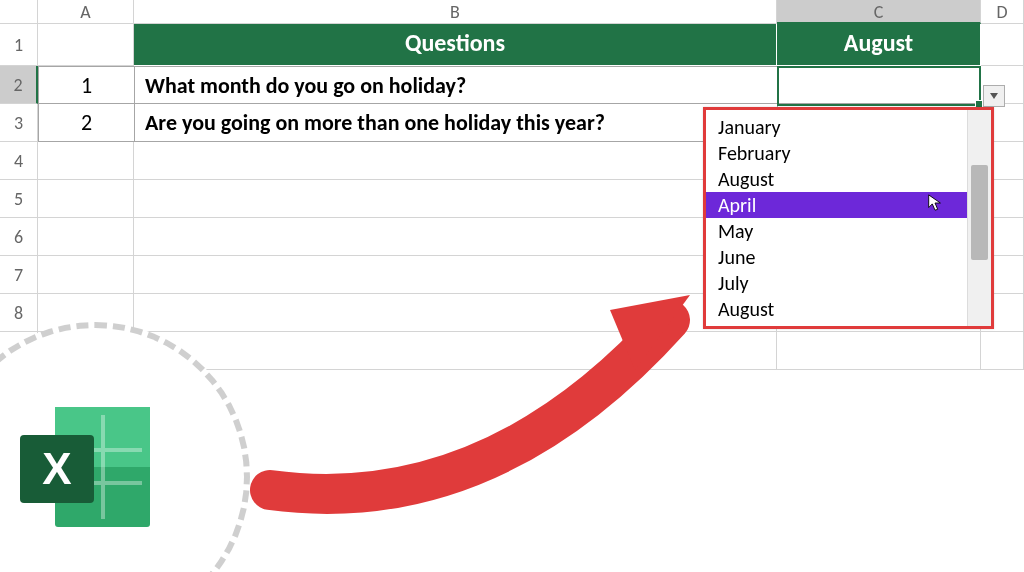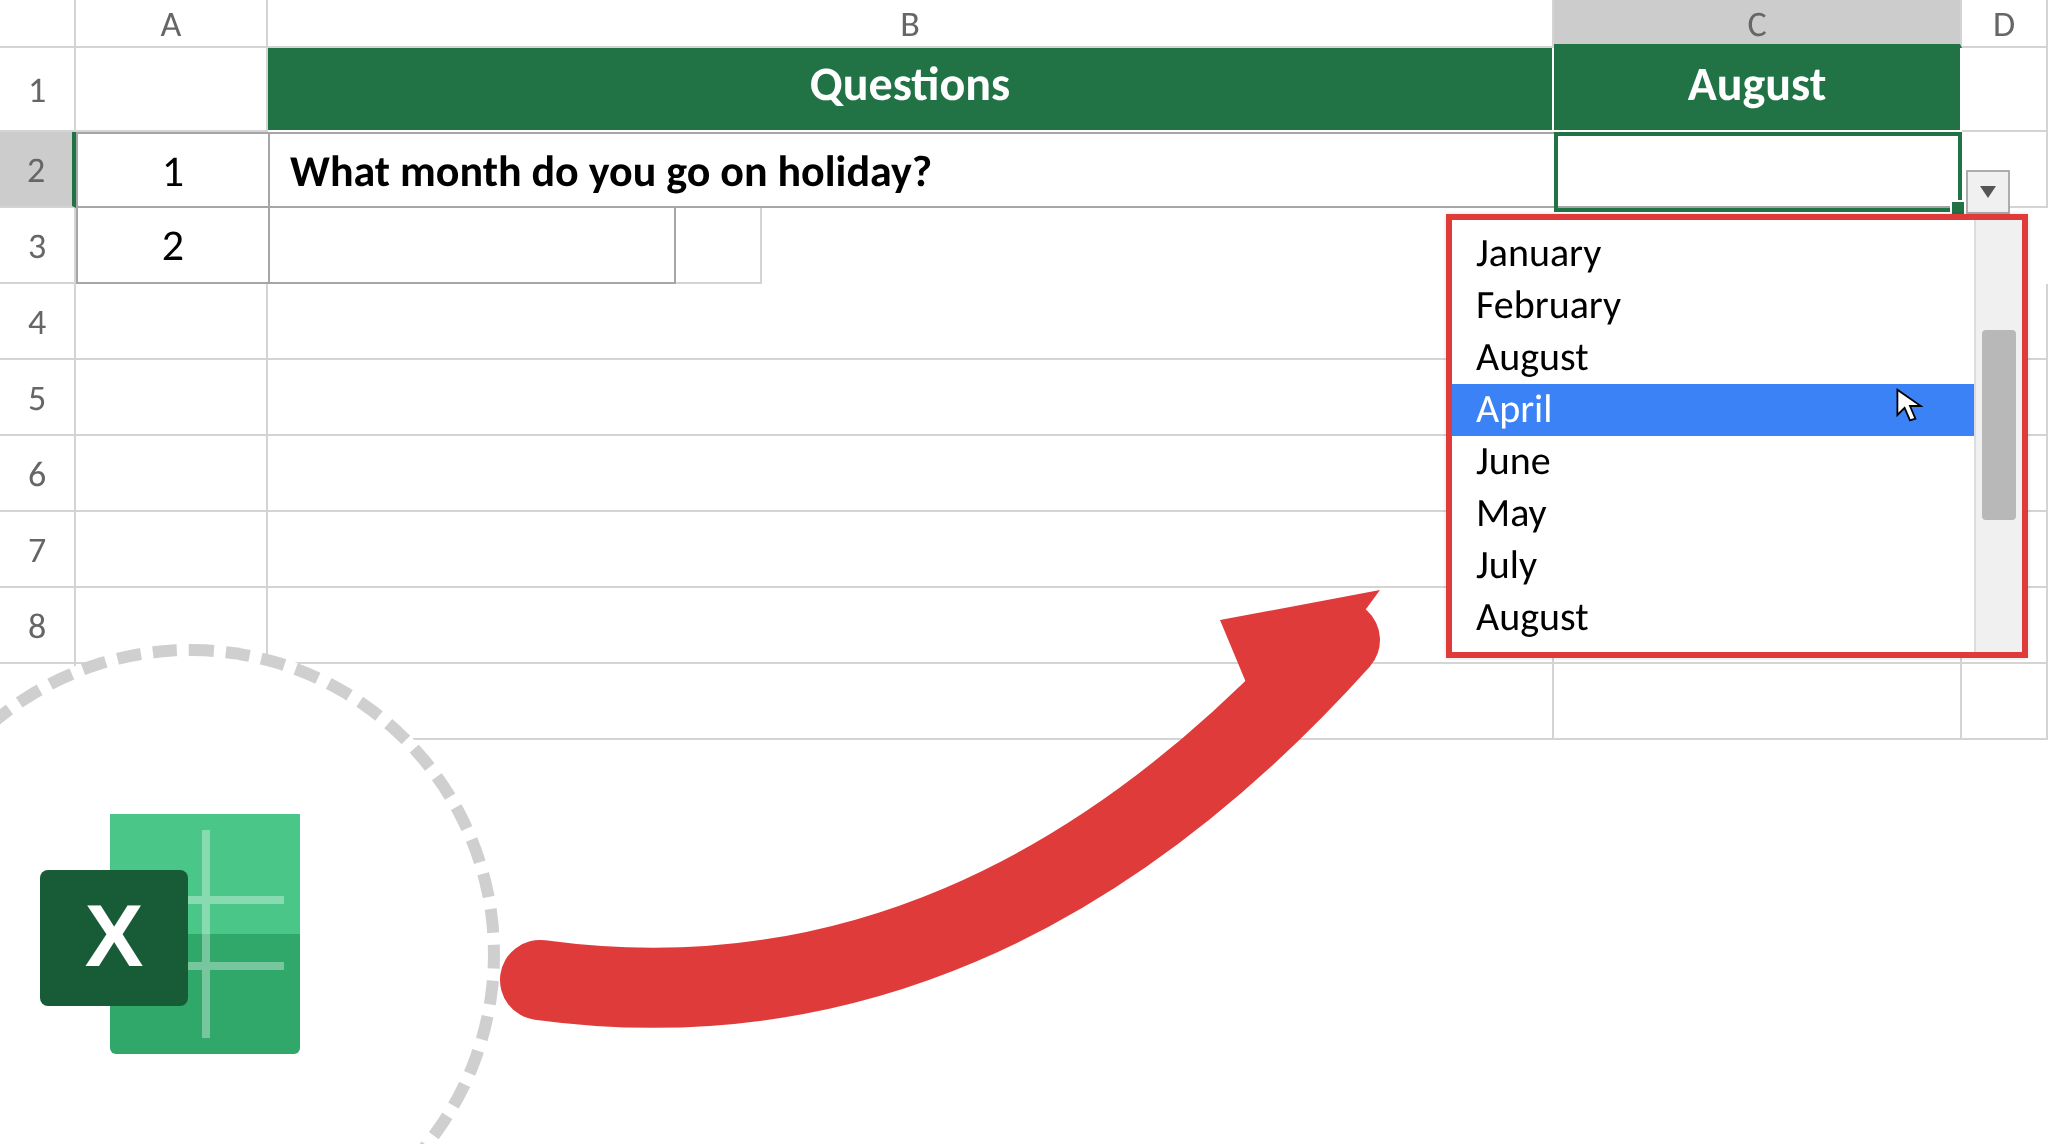--- a/index.html
+++ b/index.html
@@ -131,21 +131,21 @@
     .dd-arrow::after{
       content:'';
       border-left:4px solid transparent;
       border-right:4px solid transparent;
       border-top:6px solid #555;
     }
     
     
     .dropdown {
       position: absolute;
-      left: 723px;
+      left: 703px;
       top: 107px;
       width: 291px;
       background: #fff;
       border: 3px solid #e03b3b;
       box-shadow: 0 0 2px rgba(0,0,0,0.15);
       z-index: 5;
       display: flex;
     }
     .dropdown ul {
       list-style: none;
@@ -153,21 +153,21 @@
       padding: 4px 0;
     }
     .dropdown li {
       font-size: 20px;
       line-height: 26px;
       padding: 0 12px;
       color: #000;
       cursor: default;
     }
     .dropdown li.highlight {
-      background: #3b82f6;
+      background: #6d28d9;
       color: #fff;
       position: relative;
     }
     .cursor-arrow {
       position: absolute;
       right: 24px;
       top: 2px;
       width: 16px;
       height: 18px;
     }
@@ -266,20 +266,21 @@
     <div class="row-header sel-strong">2</div>
     <div class="cell cellA">1</div>
     <div class="cell cellB">What month do you go on holiday?</div>
     <div class="cell cellC"></div>
     <div class="cell cellD"></div>
   </div>
 
   <div class="grid-row data-row data-row2">
     <div class="row-header">3</div>
     <div class="cell cellA">2</div>
+    <div class="cell cellB">Are you going on more than one holiday this year?</div>
     <div class="cell cellC"></div>
     <div class="cell cellD"></div>
   </div>
 
   <div class="grid-row">
     <div class="row-header">4</div>
     <div class="cell cellA"></div>
       <div class="cell cellB"></div>
       <div class="cell cellC"></div>
       <div class="cell cellD"></div>
@@ -330,22 +331,22 @@
     <ul>
       <li>January</li>
       <li>February</li>
       <li>August</li>
       <li class="highlight">
         <span>April</span>
         <svg class="cursor-arrow" viewBox="0 0 16 20">
             <path d="M1 1 L1 15 L5 11 L8 18 L11 17 L8 10 L14 10 Z" fill="#fff" stroke="#000" stroke-width="1"></path>
           </svg>
       </li>
+      <li>May</li>
       <li>June</li>
-      <li>May</li>
       <li>July</li>
       <li>August</li>
     </ul>
     <div class="dd-scroll">
       <div class="dd-thumb"></div>
     </div>
   </div>
 
   <svg class="annotation-arrow" width="520" height="280">
     <path d="M 40 230 Q 260 260 440 60" stroke="#e03b3b" stroke-width="40" fill="none" stroke-linecap="round"></path>

